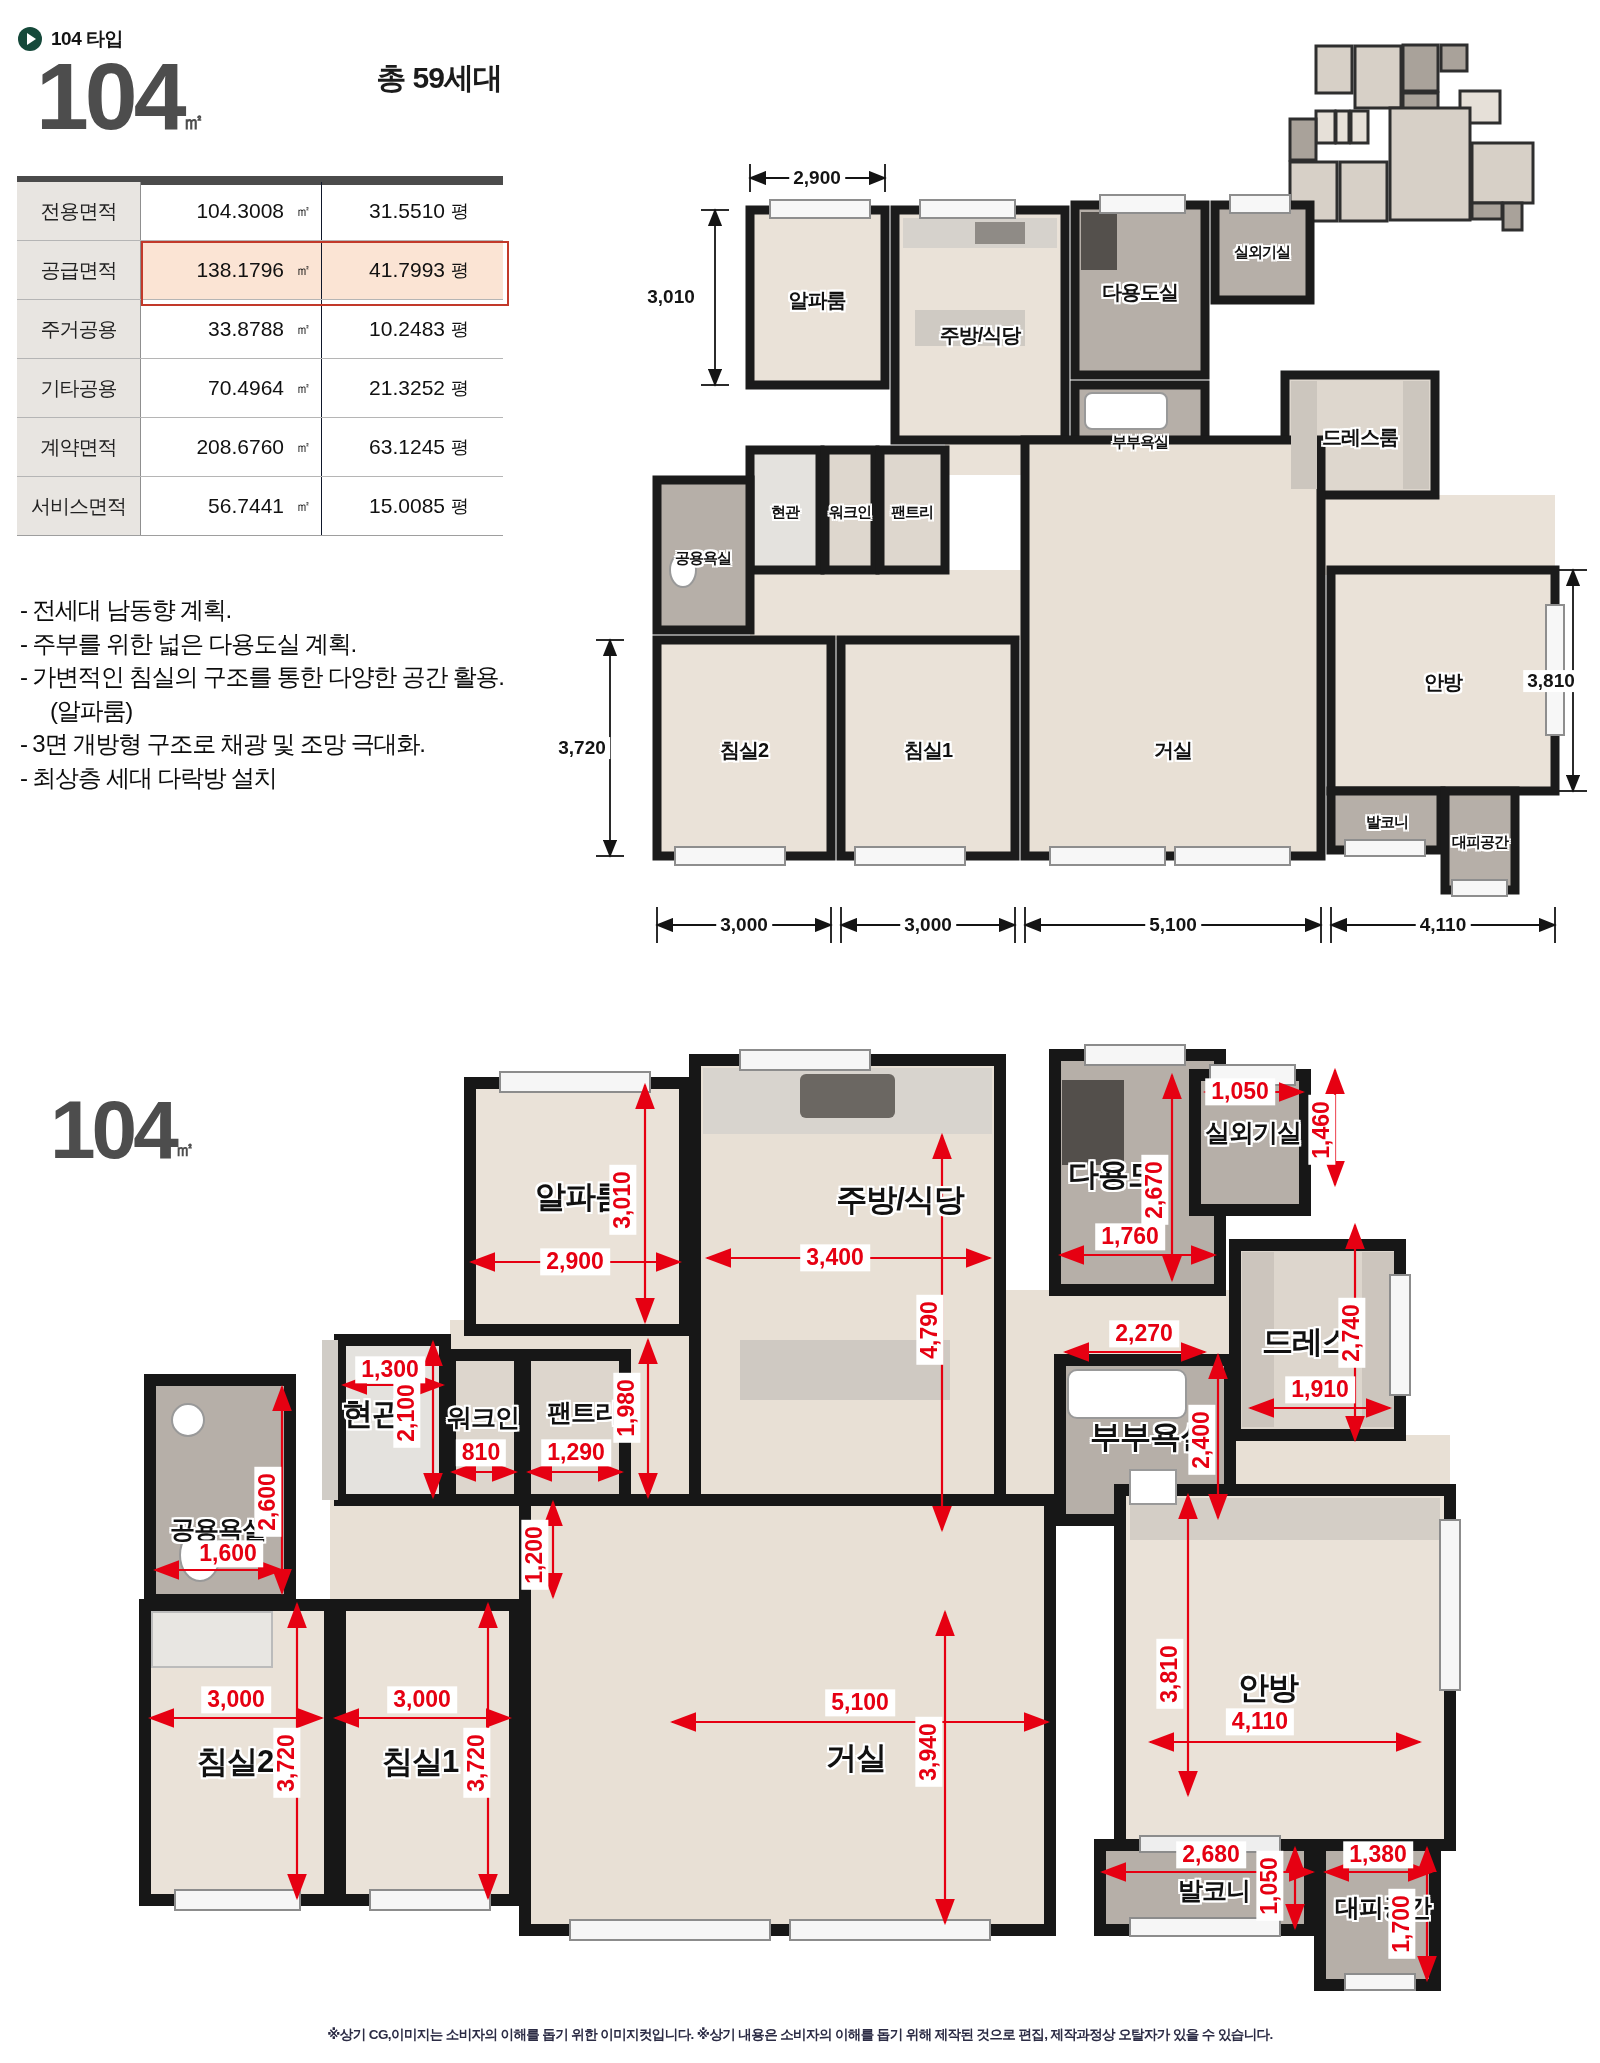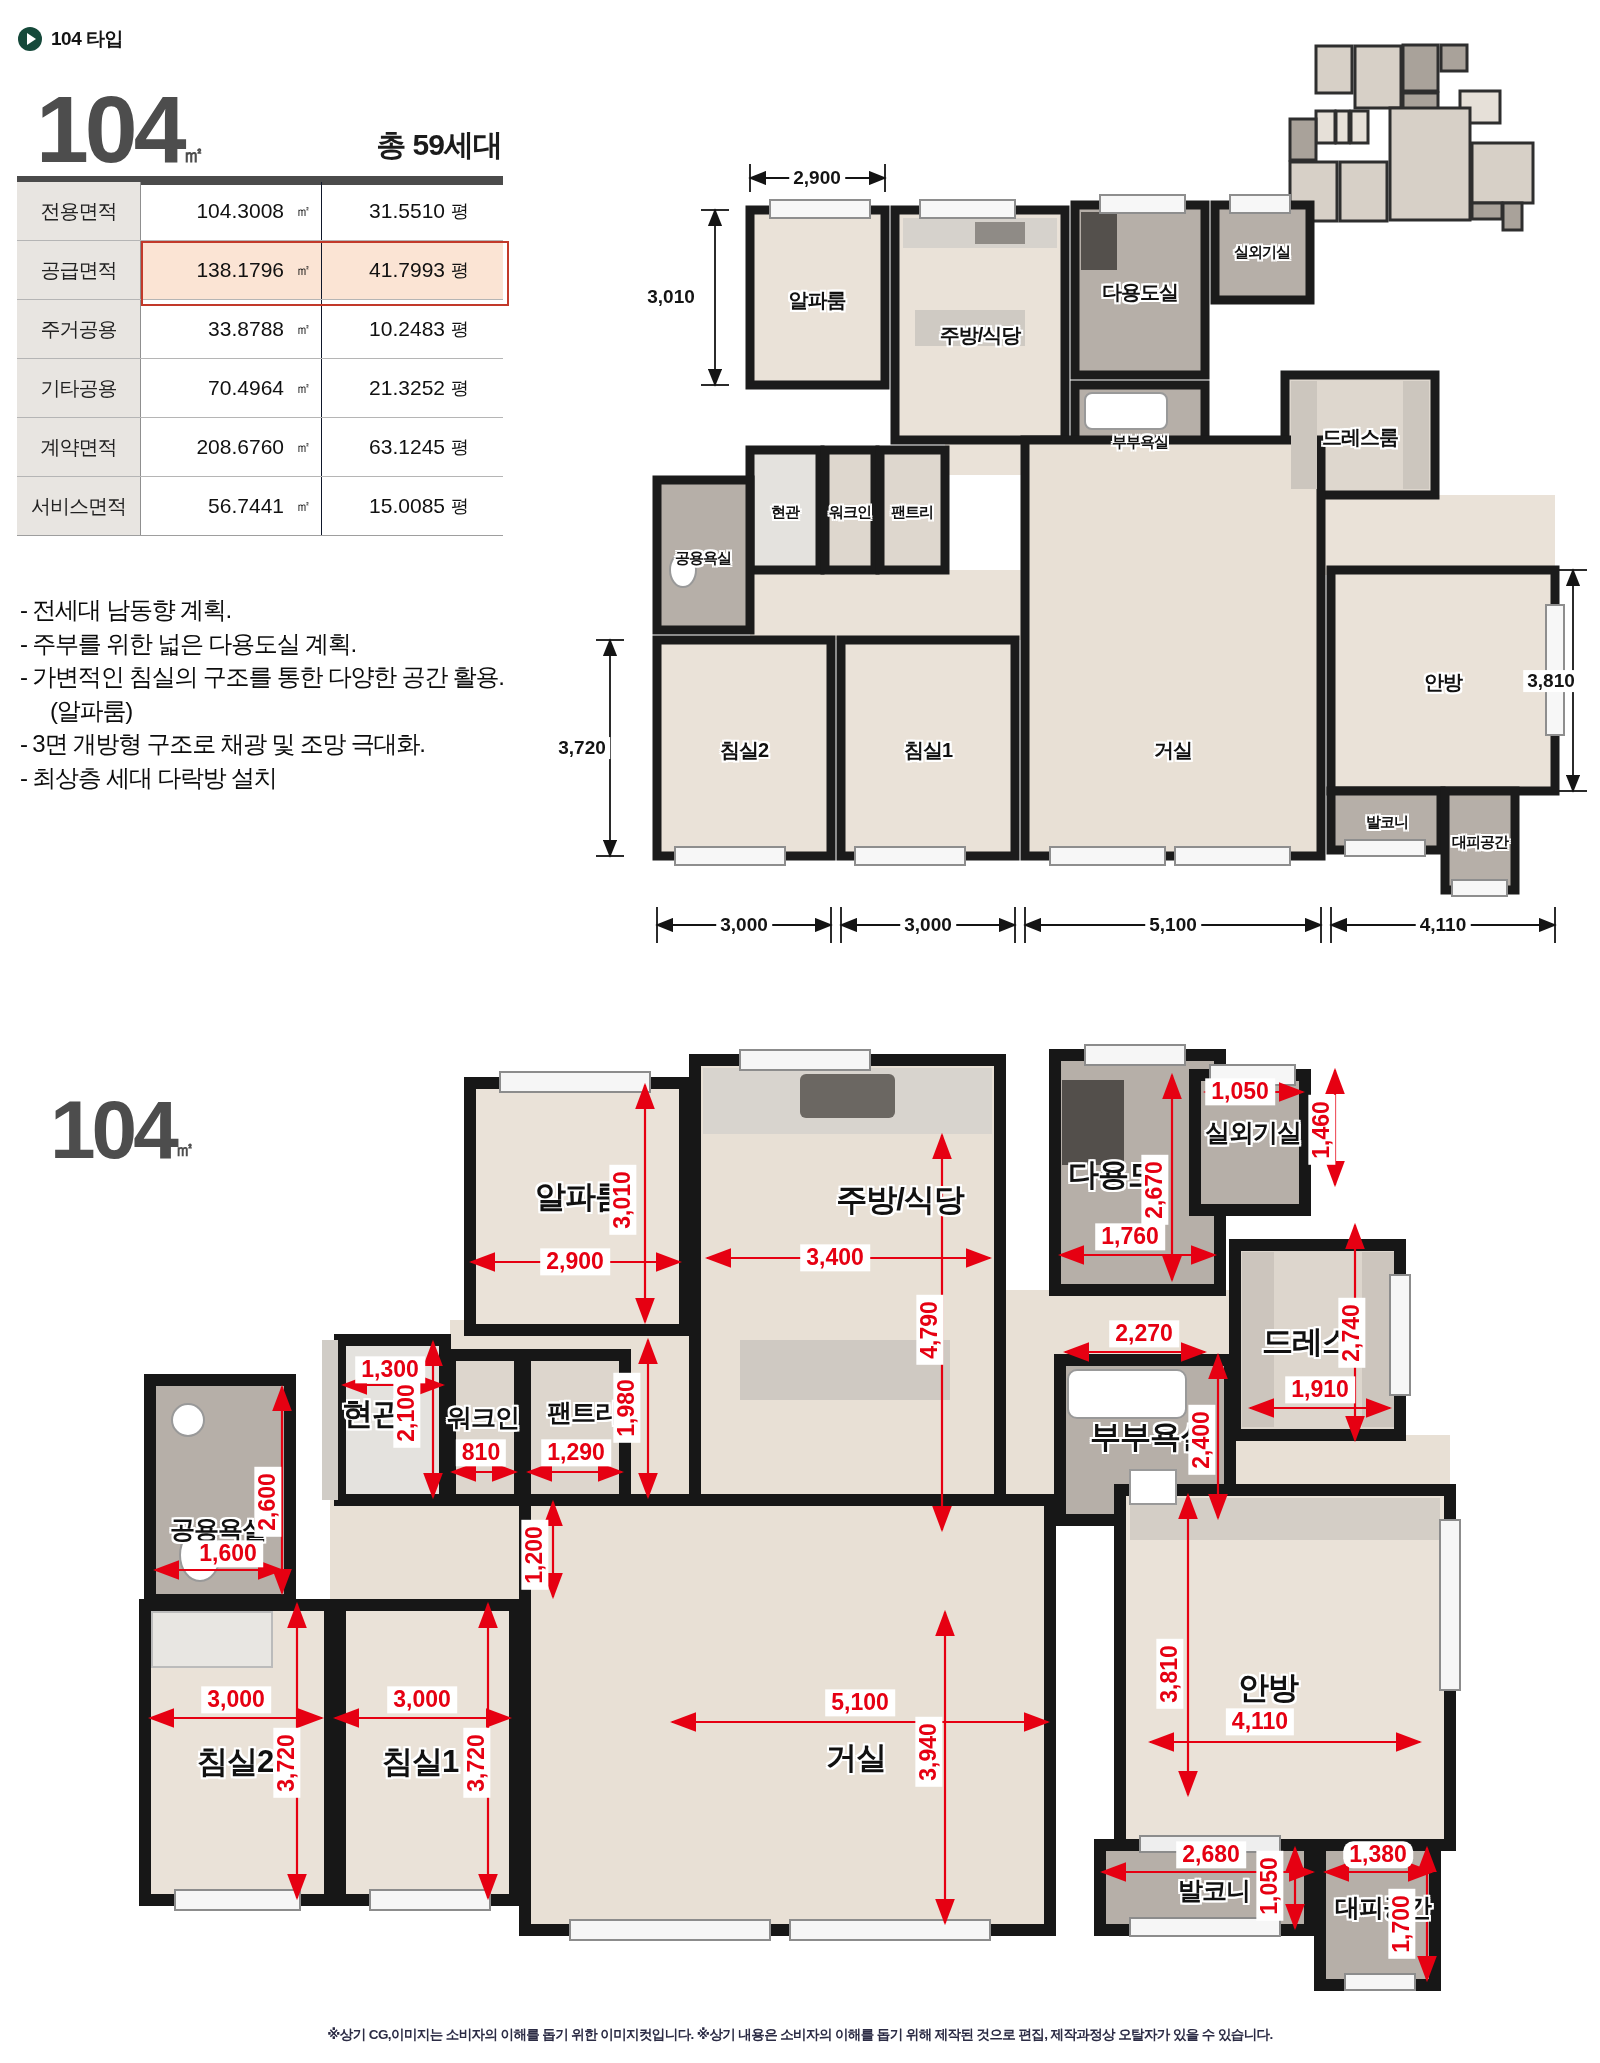--- a/index.html
+++ b/index.html
@@ -5,21 +5,21 @@
   html,body{margin:0;padding:0;background:#fff;}
   #page{position:relative;width:1600px;height:2063px;background:#fff;overflow:hidden;
         font-family:"Liberation Sans","DejaVu Sans",sans-serif;color:#111;}
   .abs{position:absolute;}
   
   #hdr{left:18px;top:26px;display:flex;align-items:center;}
   #hdr .ic{width:24px;height:24px;border-radius:50%;background:#15493a;display:flex;align-items:center;justify-content:center;}
   #hdr .ic span{width:0;height:0;border-left:9px solid #fff;border-top:6px solid transparent;border-bottom:6px solid transparent;margin-left:3px;}
   #hdr .tx{font-size:19px;font-weight:700;color:#141414;margin-left:9px;letter-spacing:-.5px;}
   
-  #title-row{left:36px;top:58px;width:466px;height:112px;display:flex;align-items:flex-end;justify-content:space-between;}
+  #title-row{left:36px;top:58px;width:466px;height:112px;display:flex;align-items:flex-start;justify-content:space-between;}
   .big-num{font-size:95px;font-weight:600;color:#4d4d4d;line-height:.82;letter-spacing:-4px;}
   .big-unit{font-size:22px;font-weight:600;color:#4d4d4d;letter-spacing:0;}
   #total-units{font-size:30px;font-weight:700;color:#1b1b1b;margin-bottom:4px;letter-spacing:-1px;}
   #bar{left:17px;top:176px;width:486px;height:9px;background:#4b4b4b;}
   
   #tbl{left:17px;top:182px;width:486px;border-bottom:1px solid #9e9e9e;}
   .trow{display:grid;grid-template-columns:124px 181px 181px;height:58px;border-top:1px solid #b5b5b5;}
   .trow:first-child{border-top:none;}
   .tc{display:flex;align-items:center;}
   .tc.lab{background:#e8e5e1;justify-content:center;font-size:20px;color:#222;border-right:1px solid #8f8f8f;letter-spacing:-1px;}
@@ -431,19 +431,19 @@
     <div class="dim-r" style="left:136px;top:660px;">3,000</div>
     <div class="dim-r v" style="left:187px;top:723px;">3,720</div>
     <div class="dim-r" style="left:322px;top:660px;">3,000</div>
     <div class="dim-r v" style="left:377px;top:723px;">3,720</div>
     <div class="dim-r" style="left:760px;top:663px;">5,100</div>
     <div class="dim-r v" style="left:829px;top:712px;">3,940</div>
     <div class="dim-r" style="left:1160px;top:682px;">4,110</div>
     <div class="dim-r v" style="left:1070px;top:634px;">3,810</div>
     <div class="dim-r" style="left:1111px;top:815px;">2,680</div>
     <div class="dim-r v" style="left:1170px;top:846px;">1,050</div>
-    <div class="dim-r" style="left:1278px;top:815px;border-radius:10px;">1,380</div>
+    <div class="dim-r" style="left:1278px;top:815px;">1,380</div>
     <div class="dim-r v" style="left:1302px;top:884px;">1,700</div>
   </div>
 
   <div id="foot" class="abs">※상기 CG,이미지는 소비자의 이해를 돕기 위한 이미지컷입니다. ※상기 내용은 소비자의 이해를 돕기 위해 제작된 것으로 편집, 제작과정상 오탈자가 있을 수 있습니다.</div>
 
 </div>
 
 </body></html>

